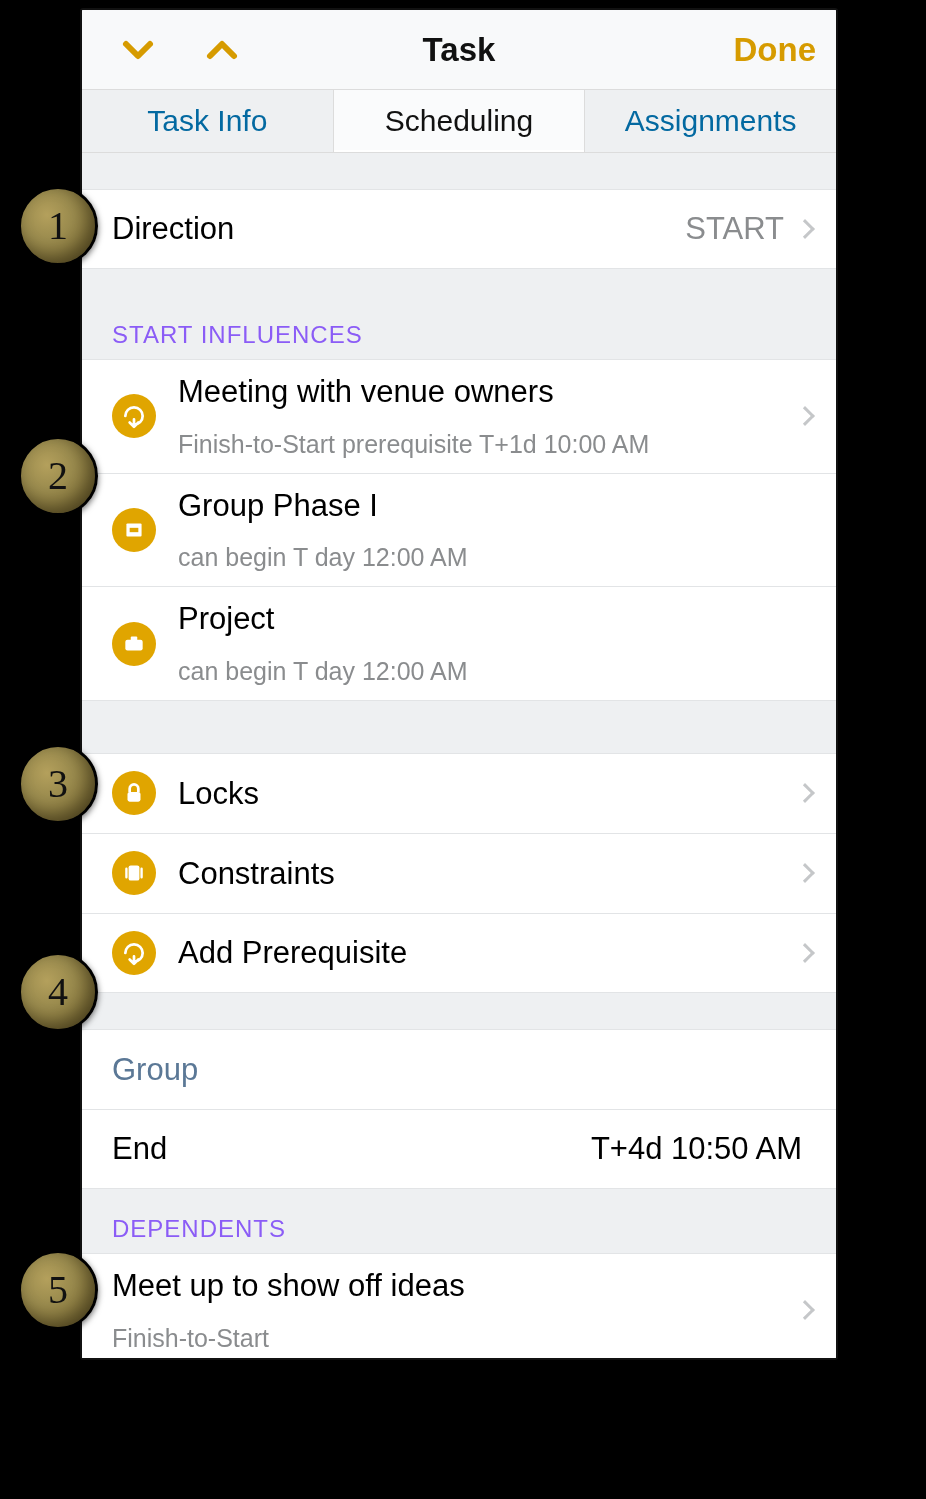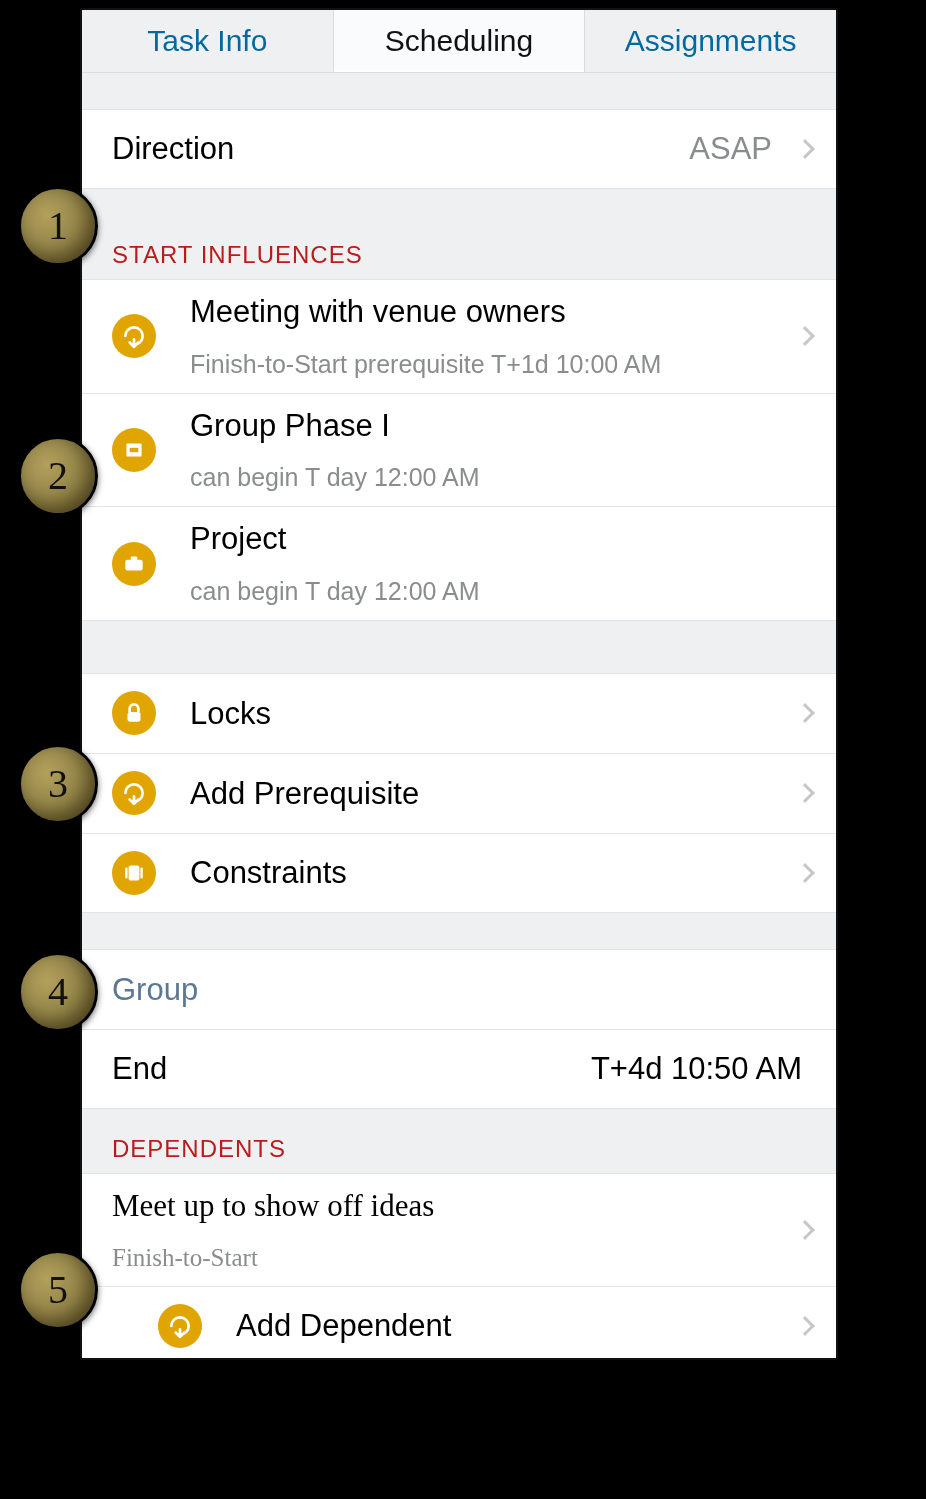--- a/index.html
+++ b/index.html
@@ -15,23 +15,23 @@
 
     .tabs { height:63px; background:#eef0f2; border-bottom:1px solid #dcdcdc; display:flex; }
     .tab { flex:1; display:flex; align-items:center; justify-content:center; font-size:30px; cursor:pointer; }
     .tab.inactive { color:#0369a1; }
     .tab.active { color:#111; font-weight:500; background:#fafbfc; border-left:1px solid #dcdcdc; border-right:1px solid #dcdcdc; box-shadow: inset 0 -2px 0 #fff; }
 
     .content { background:#eef0f2; }
     .gap-s { height:36px; }
     .gap-m { height:52px; }
 
-    .section-header { padding: 26px 30px 10px; font-size:24px; color:#b91c1c; letter-spacing:1px; }
-
-    .cell { background:#fff; min-height:80px; display:flex; align-items:center; padding: 14px 24px 14px 30px; position:relative;gap:12px; }
+    .section-header { padding: 26px 30px 10px; font-size:24px; color:#8b5cf6; letter-spacing:1px; }
+
+    .cell { background:#fff; min-height:80px; display:flex; align-items:center; padding: 14px 24px 14px 30px; position:relative; }
     .cell + .cell { border-top:1px solid #e2e4e6; }
     .group .cell:first-child { border-top:1px solid #e2e4e6; }
     .group .cell:last-child { border-bottom:1px solid #e2e4e6; }
 
     .icon-circle { width:44px; height:44px; border-radius:50%; background:#e0a500; display:flex; align-items:center; justify-content:center; flex-shrink:0; margin-right:22px; }
     .icon-circle svg { width:26px; height:26px; }
     .icon-indent { margin-left: 46px; }
 
     .cell-body { flex:1; min-width:0; }
     .cell-title { font-size:31px; color:#000; line-height:1.15; }
@@ -65,37 +65,53 @@
     </div>
   <div class="callout" style="left:18px; top:952px;">
       <span>4</span>
     </div>
   <div class="callout" style="left:18px; top:1250px;">
       <span>5</span>
     </div>
 
   <div class="phone">
 
+    <div class="header">
+      <div class="chev-group">
+        <div class="chev-btn">
+          <svg class="chev-icon" viewBox="0 0 24 24">
+              <path d="M4 8 L12 16 L20 8" fill="none" stroke="#d69b00" stroke-width="4" stroke-linecap="round" stroke-linejoin="round"></path>
+            </svg>
+        </div>
+        <div class="chev-btn">
+          <svg class="chev-icon" viewBox="0 0 24 24">
+              <path d="M4 16 L12 8 L20 16" fill="none" stroke="#d69b00" stroke-width="4" stroke-linecap="round" stroke-linejoin="round"></path>
+            </svg>
+        </div>
+      </div>
+      <div class="header-title">Task</div>
+      <div class="done-btn">Done</div>
+    </div>
 
     <div class="tabs">
       <div class="tab inactive">Task Info</div>
       <div class="tab active">Scheduling</div>
       <div class="tab inactive">Assignments</div>
     </div>
 
     <div class="content">
 
       <div class="gap-s"></div>
 
       <div class="group">
         <div class="cell">
           <div class="cell-body">
             <div class="cell-title">Direction</div>
           </div>
-          <div class="cell-value">ASAP</div>
+          <div class="cell-value">START</div>
           <div class="chevron"></div>
         </div>
       </div>
 
       <div class="section-header" style="padding-top:52px;">START INFLUENCES</div>
 
       <div class="group">
         <div class="cell">
           <div class="icon-circle">
             <svg viewBox="0 0 24 24">
@@ -148,38 +164,38 @@
           </div>
           <div class="cell-body">
             <div class="cell-title">Locks</div>
           </div>
           <div class="chevron"></div>
         </div>
 
         <div class="cell">
           <div class="icon-circle">
             <svg viewBox="0 0 24 24">
-                <path d="M4 12 A8 8 0 1 1 12 20 L12 15 M8 18 L12 22 L16 18" fill="none" stroke="#fff" stroke-width="2.5" stroke-linecap="round" stroke-linejoin="round"></path>
-              </svg>
-          </div>
-          <div class="cell-body">
-            <div class="cell-title">Add Prerequisite</div>
-          </div>
-          <div class="chevron"></div>
-        </div>
-
-        <div class="cell">
-          <div class="icon-circle">
-            <svg viewBox="0 0 24 24">
                 <rect x="7" y="5" width="10" height="14" rx="2" fill="#fff"></rect>
                 <path d="M5 8 L5 16 M19 8 L19 16" stroke="#fff" stroke-width="2.2" stroke-linecap="round"></path>
               </svg>
           </div>
           <div class="cell-body">
             <div class="cell-title">Constraints</div>
+          </div>
+          <div class="chevron"></div>
+        </div>
+
+        <div class="cell">
+          <div class="icon-circle">
+            <svg viewBox="0 0 24 24">
+                <path d="M4 12 A8 8 0 1 1 12 20 L12 15 M8 18 L12 22 L16 18" fill="none" stroke="#fff" stroke-width="2.5" stroke-linecap="round" stroke-linejoin="round"></path>
+              </svg>
+          </div>
+          <div class="cell-body">
+            <div class="cell-title">Add Prerequisite</div>
           </div>
           <div class="chevron"></div>
         </div>
       </div>
 
       <div class="gap-s"></div>
 
       <div class="group">
         <div class="cell">
           <div class="cell-title" style="color:#5b7896;">Group</div>
@@ -188,21 +204,21 @@
         <div class="cell">
           <div class="cell-title">End</div>
           <div class="spacer"></div>
           <div class="cell-value black">T+4d 10:50 AM</div>
         </div>
       </div>
 
       <div class="section-header">DEPENDENTS</div>
 
       <div class="group">
-        <div class="cell" style="font-family:Liberation Serif, serif;">
+        <div class="cell" style="">
           <div class="cell-body">
             <div class="cell-title">Meet up to show off ideas</div>
             <div class="cell-subtitle">Finish-to-Start</div>
           </div>
           <div class="chevron"></div>
         </div>
         <div class="cell">
           <div class="icon-circle icon-indent">
             <svg viewBox="0 0 24 24">
                 <path d="M4 12 A8 8 0 1 1 12 20 L12 15 M8 18 L12 22 L16 18" fill="none" stroke="#fff" stroke-width="2.5" stroke-linecap="round" stroke-linejoin="round"></path>

